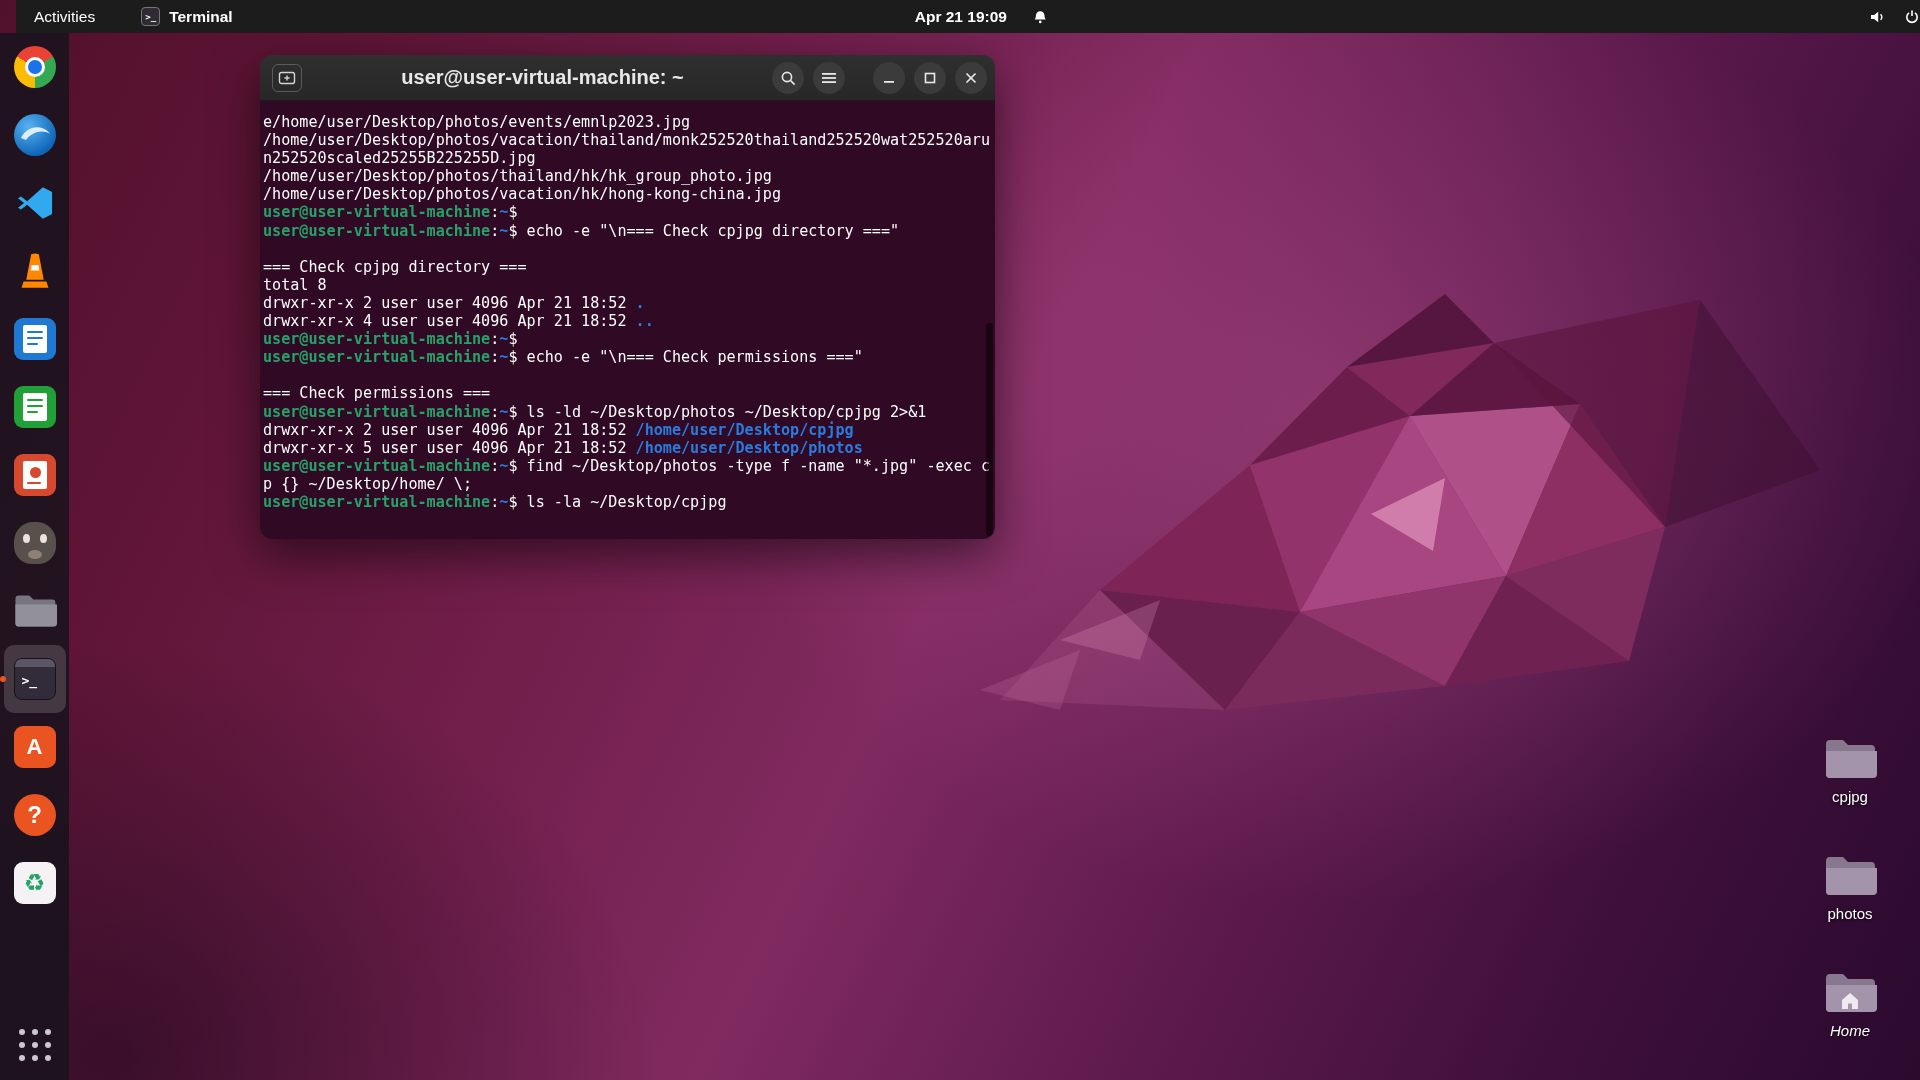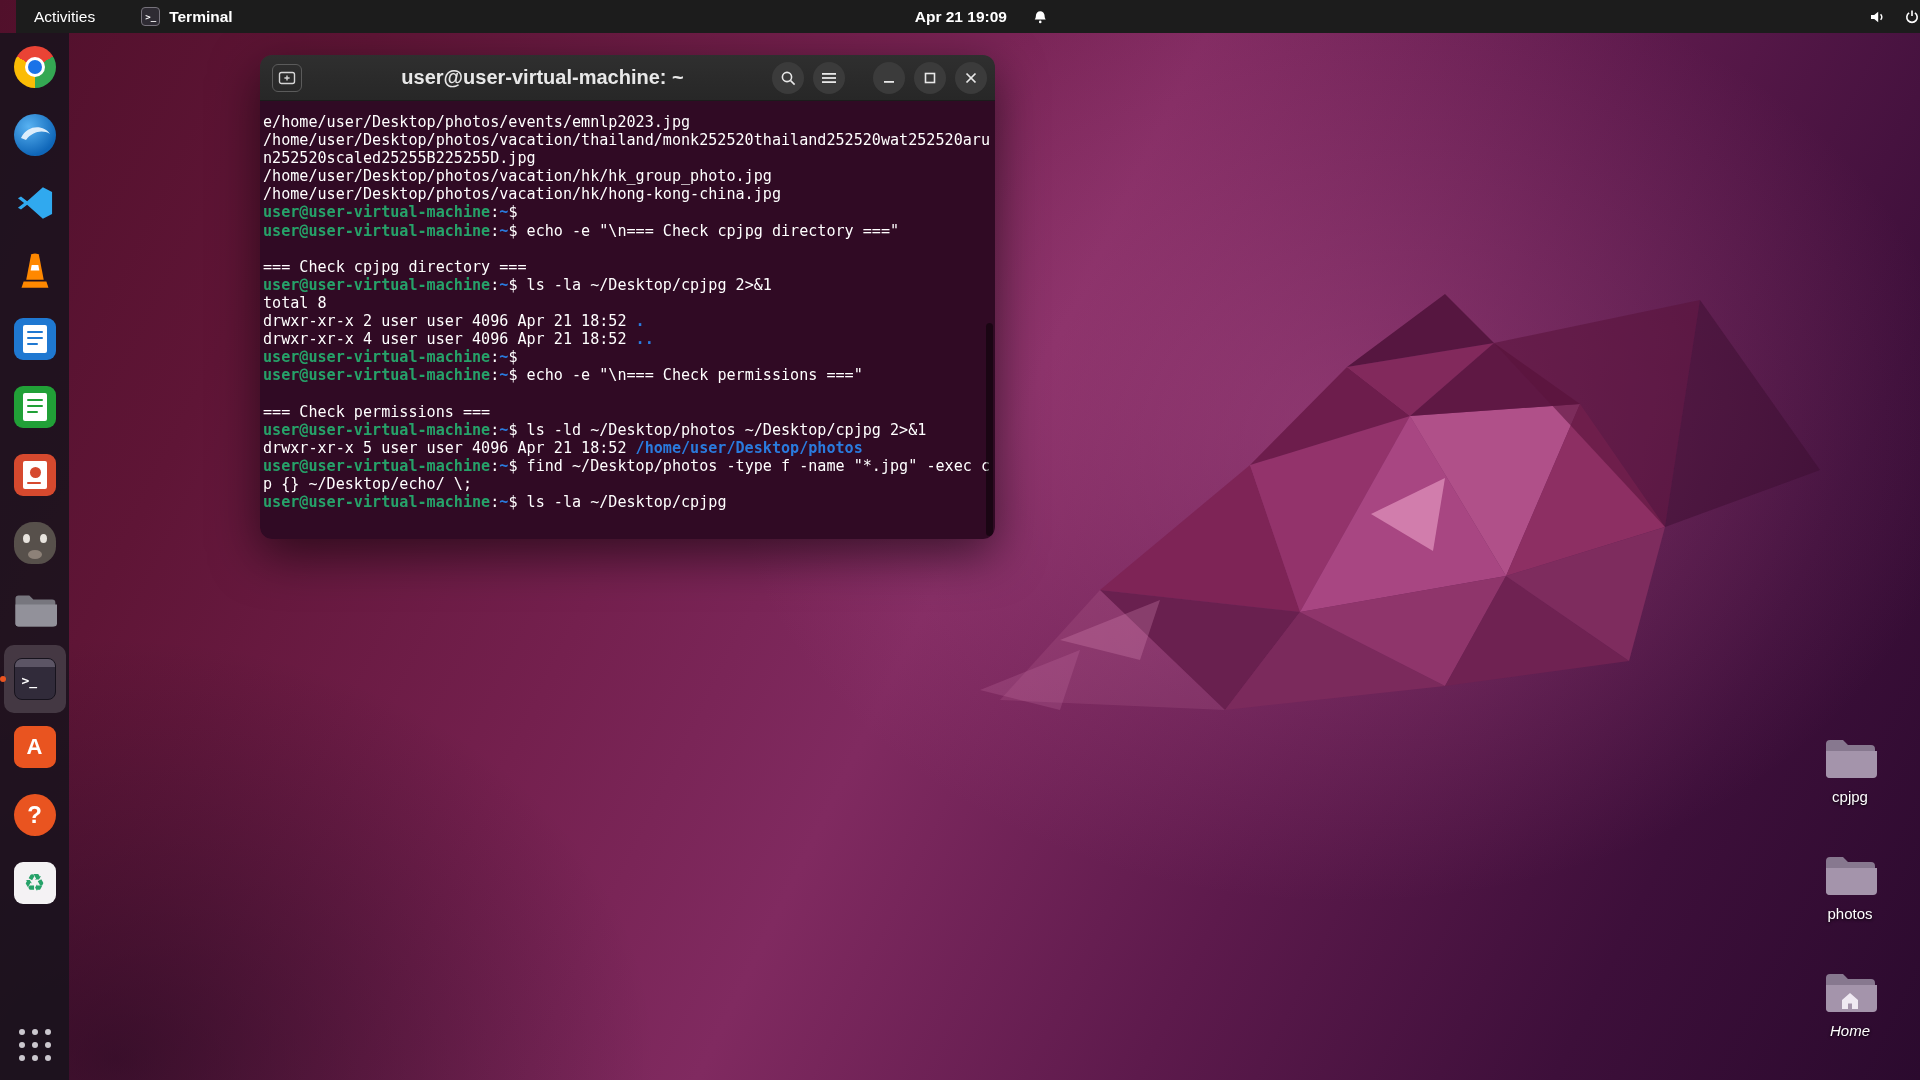--- a/index.html
+++ b/index.html
@@ -201,38 +201,38 @@
           <line x1="11.5" y1="2.5" x2="2.5" y2="11.5" stroke="#e8e8e8" stroke-width="1.7"></line>
         </svg>
       </button>
     </div>
   </div>
   <div class="term-body">
     <div class="term-output">
         <div class="tline"><span class="seg-f">e/home/user/Desktop/photos/events/emnlp2023.jpg</span></div>
         <div class="tline"><span class="seg-f">/home/user/Desktop/photos/vacation/thailand/monk252520thailand252520wat252520aru</span></div>
         <div class="tline"><span class="seg-f">n252520scaled25255B225255D.jpg</span></div>
-        <div class="tline"><span class="seg-f">/home/user/Desktop/photos/vacation/hk/hk_group_photo.jpg</span></div>
+        <div class="tline"><span class="seg-f">/home/user/Desktop/photos/thailand/hk/hk_group_photo.jpg</span></div>
         <div class="tline"><span class="seg-f">/home/user/Desktop/photos/vacation/hk/hong-kong-china.jpg</span></div>
         <div class="tline"><span class="seg-g">user@user-virtual-machine</span><span class="seg-f">:</span><span class="seg-b">~</span><span class="seg-f">$</span></div>
         <div class="tline"><span class="seg-g">user@user-virtual-machine</span><span class="seg-f">:</span><span class="seg-b">~</span><span class="seg-f">$ echo -e "\n=== Check cpjpg directory ==="</span></div>
         <div class="tline">&nbsp;</div>
         <div class="tline"><span class="seg-f">=== Check cpjpg directory ===</span></div>
-        <div class="tline"><span class="seg-g">user@user-virtual-machine</span><span class="seg-f">:</span><span class="seg-b">~</span><span class="seg-f">$ ls -la ~/Desktop/cpjpg 2&gt;&amp;1</span></div>
         <div class="tline"><span class="seg-f">total 8</span></div>
         <div class="tline"><span class="seg-f">drwxr-xr-x 2 user user 4096 Apr 21 18:52 </span><span class="seg-b">.</span></div>
         <div class="tline"><span class="seg-f">drwxr-xr-x 4 user user 4096 Apr 21 18:52 </span><span class="seg-b">..</span></div>
         <div class="tline"><span class="seg-g">user@user-virtual-machine</span><span class="seg-f">:</span><span class="seg-b">~</span><span class="seg-f">$</span></div>
         <div class="tline"><span class="seg-g">user@user-virtual-machine</span><span class="seg-f">:</span><span class="seg-b">~</span><span class="seg-f">$ echo -e "\n=== Check permissions ==="</span></div>
         <div class="tline">&nbsp;</div>
         <div class="tline"><span class="seg-f">=== Check permissions ===</span></div>
         <div class="tline"><span class="seg-g">user@user-virtual-machine</span><span class="seg-f">:</span><span class="seg-b">~</span><span class="seg-f">$ ls -ld ~/Desktop/photos ~/Desktop/cpjpg 2&gt;&amp;1</span></div>
+        <div class="tline"><span class="seg-f">drwxr-xr-x 2 user user 4096 Apr 21 18:52 </span><span class="seg-b">/home/user/Desktop/cpjpg</span></div>
         <div class="tline"><span class="seg-f">drwxr-xr-x 5 user user 4096 Apr 21 18:52 </span><span class="seg-b">/home/user/Desktop/photos</span></div>
         <div class="tline"><span class="seg-g">user@user-virtual-machine</span><span class="seg-f">:</span><span class="seg-b">~</span><span class="seg-f">$ find ~/Desktop/photos -type f -name "*.jpg" -exec c</span></div>
-        <div class="tline"><span class="seg-f">p {} ~/Desktop/echo/ \;</span></div>
+        <div class="tline"><span class="seg-f">p {} ~/Desktop/home/ \;</span></div>
         <div class="tline"><span class="seg-g">user@user-virtual-machine</span><span class="seg-f">:</span><span class="seg-b">~</span><span class="seg-f">$ ls -la ~/Desktop/cpjpg</span></div>
       </div>
     <div class="term-scrollbar"></div>
   </div>
 </div>
 
 <div class="topbar">
   <div class="tb-activities">Activities</div>
   <div class="tb-app">
     <span class="tb-chip">&gt;_</span>

